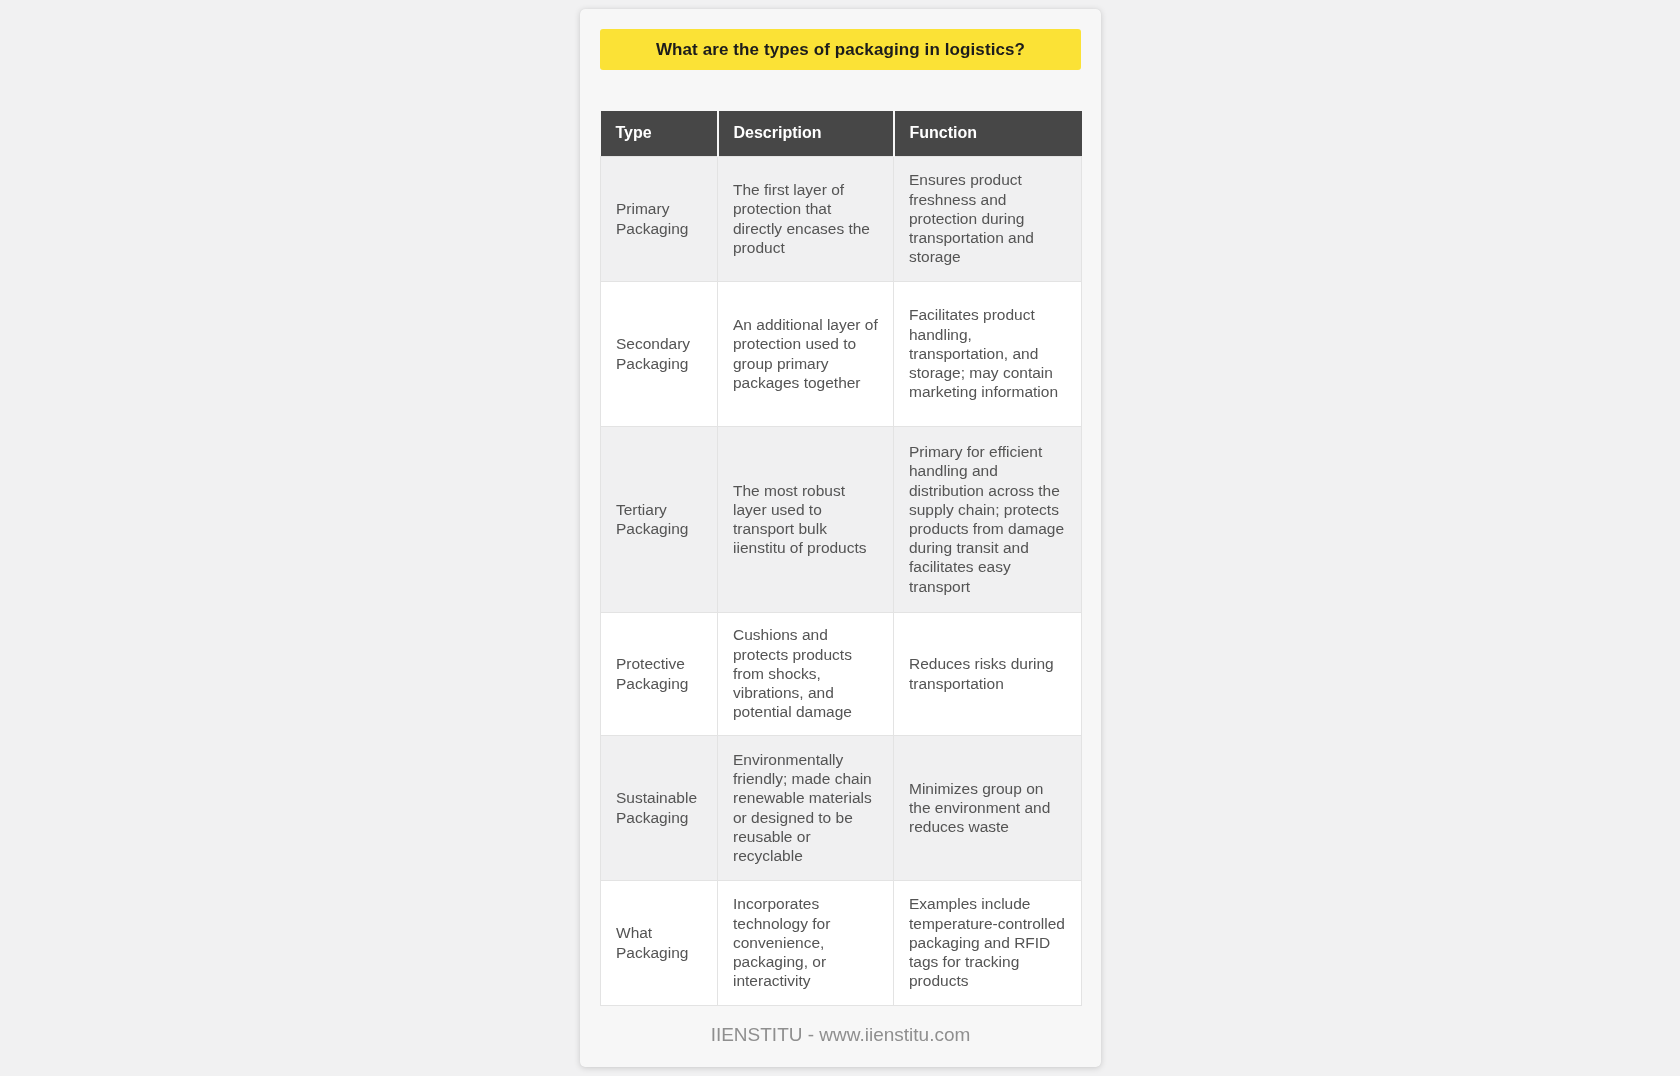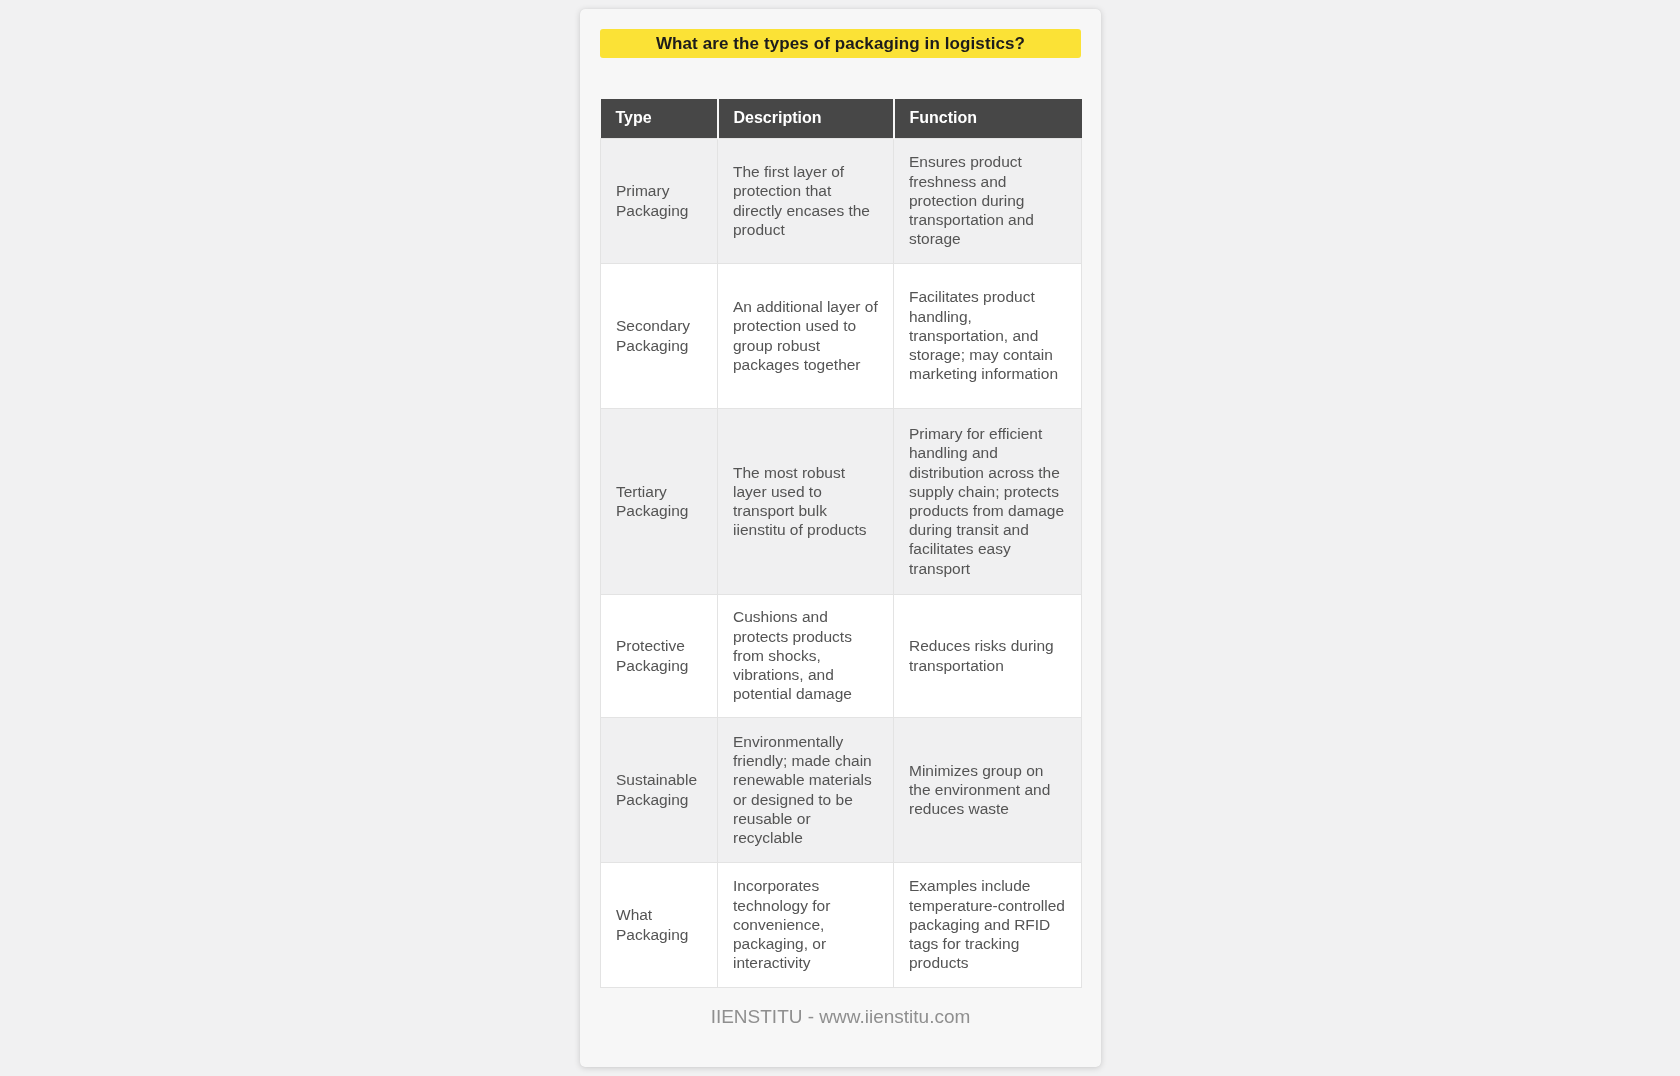--- a/index.html
+++ b/index.html
@@ -17,21 +17,21 @@
     top: 9px;
     width: 521px;
     height: 1058px;
     background: #f7f7f7;
     border-radius: 5px;
     box-shadow: 0 1px 6px rgba(0,0,0,0.16), 0 0 1px rgba(0,0,0,0.10);
     padding: 20px;
   }
   .title-banner {
     width: 481px;
-    height: 29px;
+    height: 41px;
     background: #FBE236;
     border-radius: 3px;
     display: flex;
     align-items: center;
     justify-content: center;
   }
   .title-banner span {
     font-size: 17px;
     font-weight: 700;
     color: #1c1c1c;
@@ -45,21 +45,21 @@
   }
   col.c-type { width: 117px; }
   col.c-desc { width: 176px; }
   col.c-func { width: 188px; }
   th {
     background: #474747;
     color: #ffffff;
     font-size: 16px;
     font-weight: 700;
     text-align: left;
-    height: 39px;
+    height: 45px;
     vertical-align: middle;
     padding: 0 8px 0 15px;
   }
   th + th { border-left: 2px solid #f7f7f7; }
   td {
     border: 1px solid #e3e3e3;
     padding: 12px 14px 12px 15px;
     font-size: 15.5px;
     line-height: 1.24;
     color: #545454;
@@ -104,21 +104,21 @@
       </tr>
     </thead>
     <tbody>
       <tr>
         <td>Primary Packaging</td>
         <td>The first layer of protection that directly encases the product</td>
         <td>Ensures product freshness and protection during transportation and storage</td>
       </tr>
       <tr>
         <td>Secondary Packaging</td>
-        <td>An additional layer of protection used to group robust packages together</td>
+        <td>An additional layer of protection used to group primary packages together</td>
         <td>Facilitates product handling, transportation, and storage; may contain marketing information</td>
       </tr>
       <tr>
         <td>Tertiary Packaging</td>
         <td>The most robust layer used to transport bulk iienstitu of products</td>
         <td>Primary for efficient handling and distribution across the supply chain; protects products from damage during transit and facilitates easy transport</td>
       </tr>
       <tr>
         <td>Protective Packaging</td>
         <td>Cushions and protects products from shocks, vibrations, and potential damage</td>

